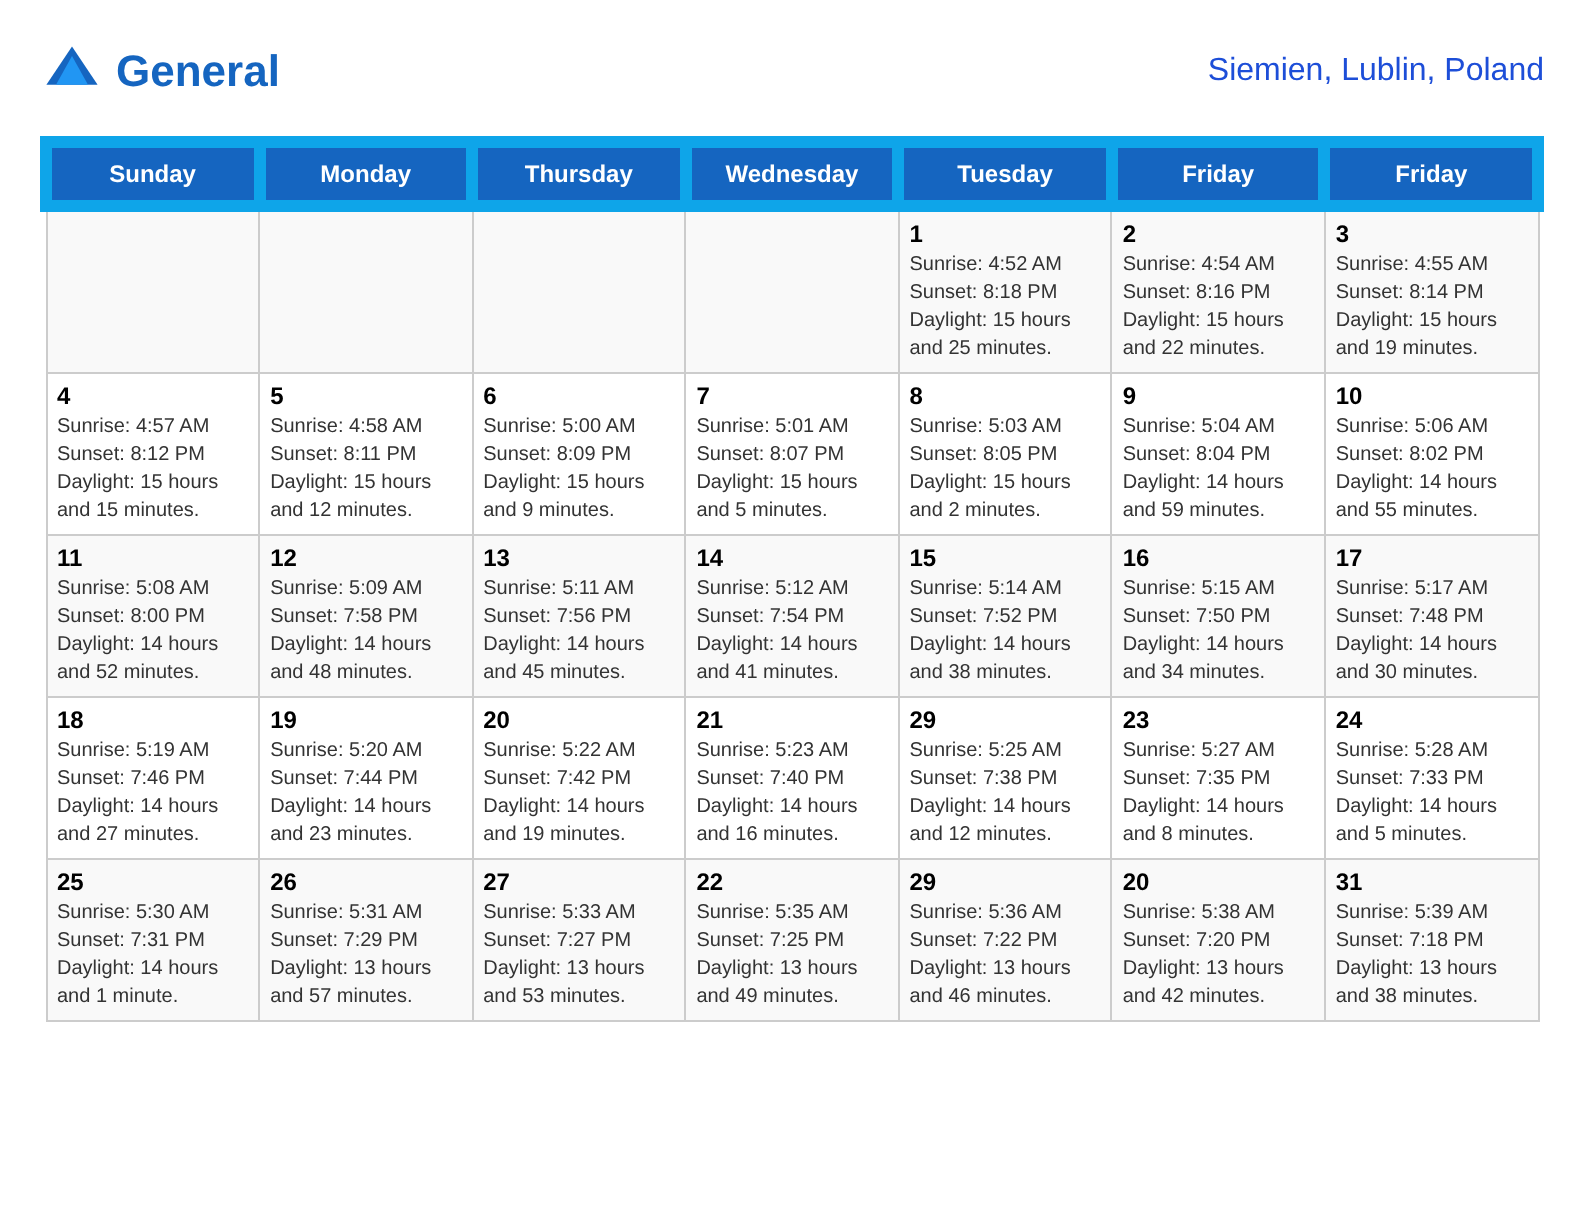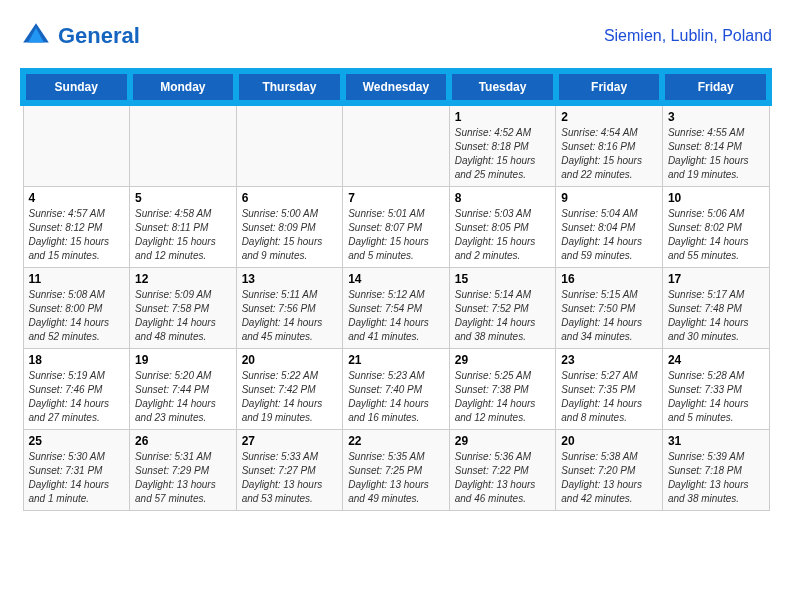--- a/index.html
+++ b/index.html
@@ -66,21 +66,20 @@
     }
     .day-num {
       font-weight: bold;
       font-size: 12px;
       margin-bottom: 2px;
     }
     .day-detail {
       color: #333;
       font-size: 10px;
       line-height: 1.4;
-      font-style: italic;
     }
     tbody tr:nth-child(odd) td { background: #f9f9f9; }
     tbody tr:nth-child(even) td { background: #fff; }
     td.empty { background: #f9f9f9; }
   </style>
 </head>
 <body>
 
 <div class="header">
   <div class="logo">

